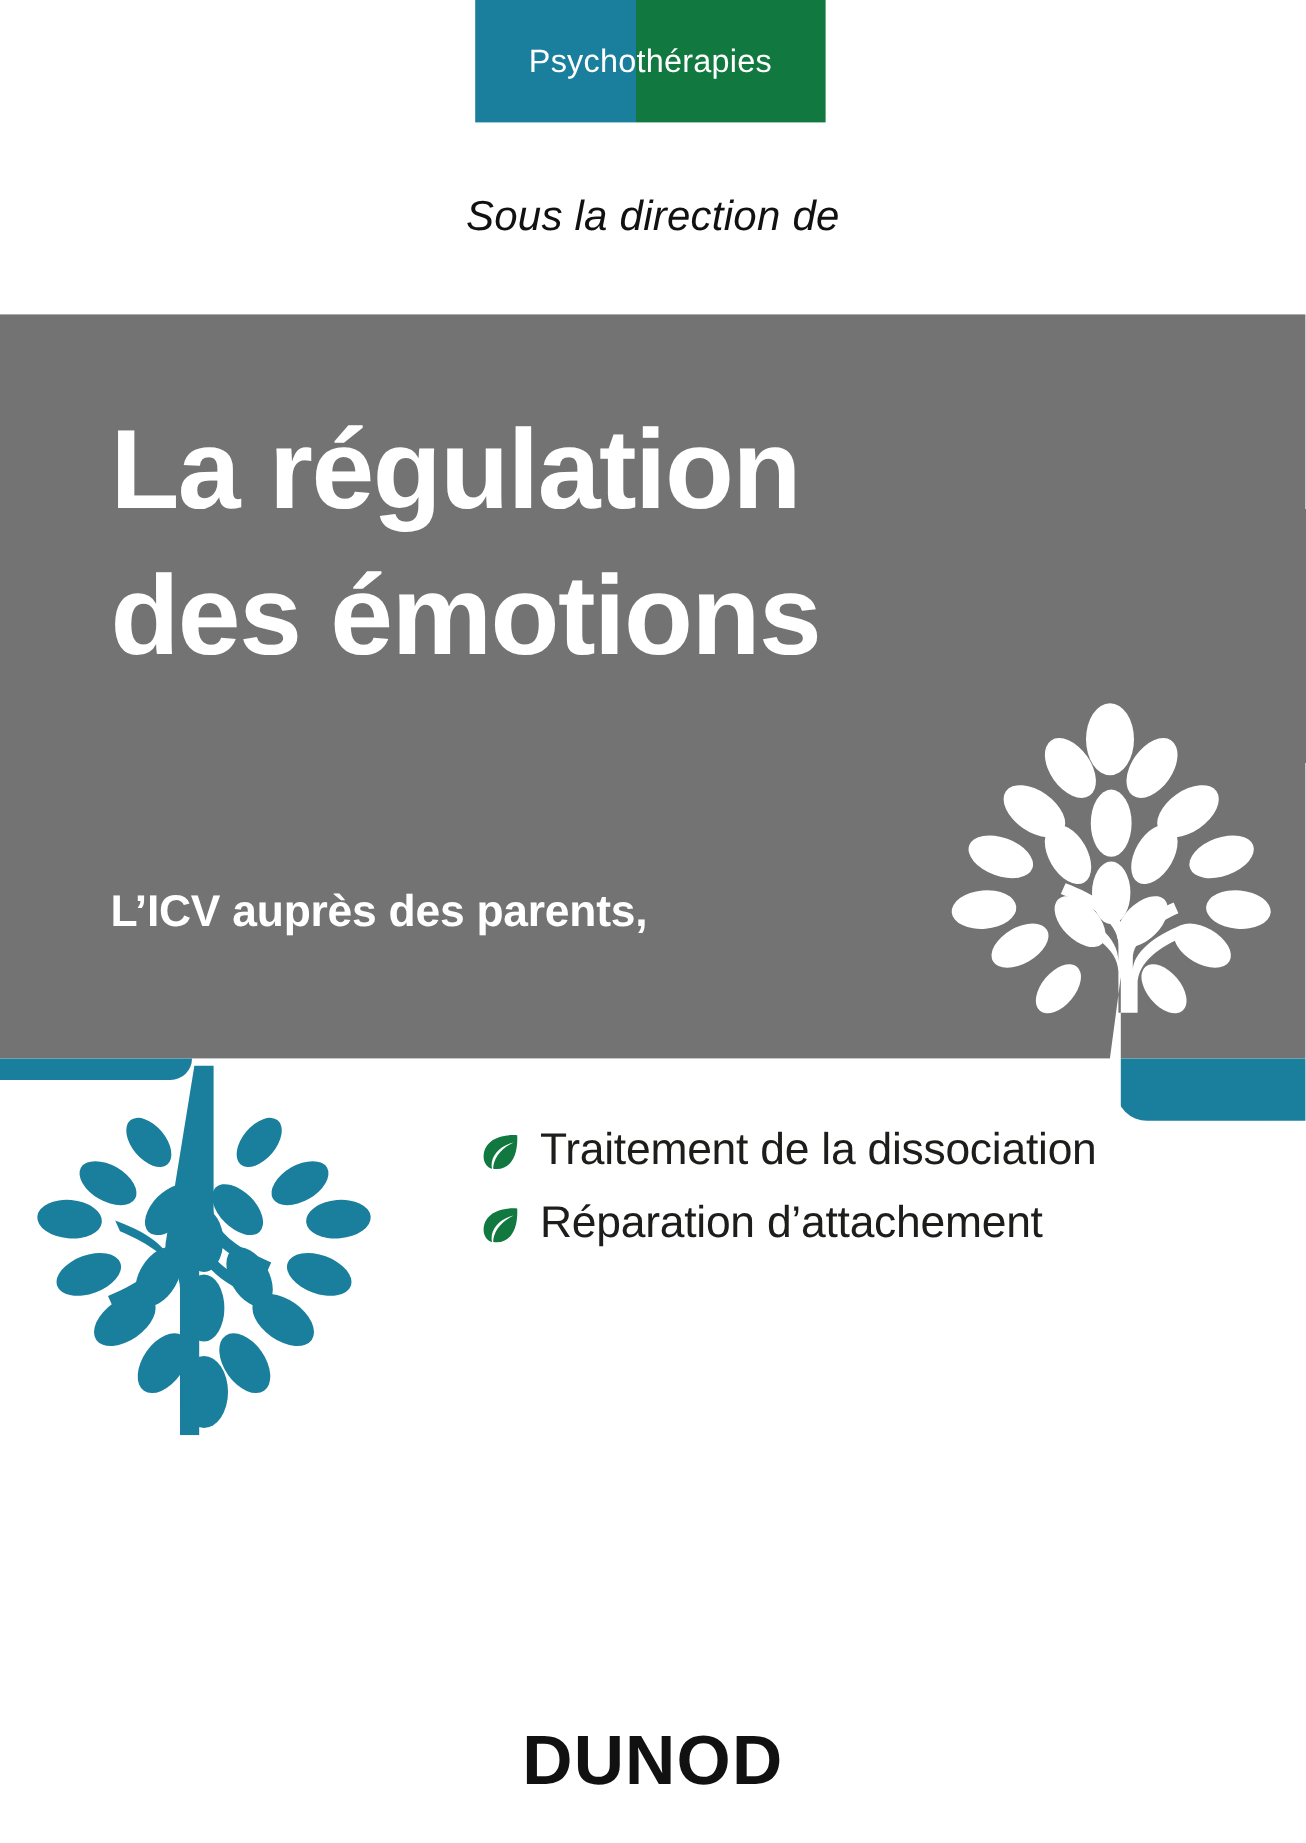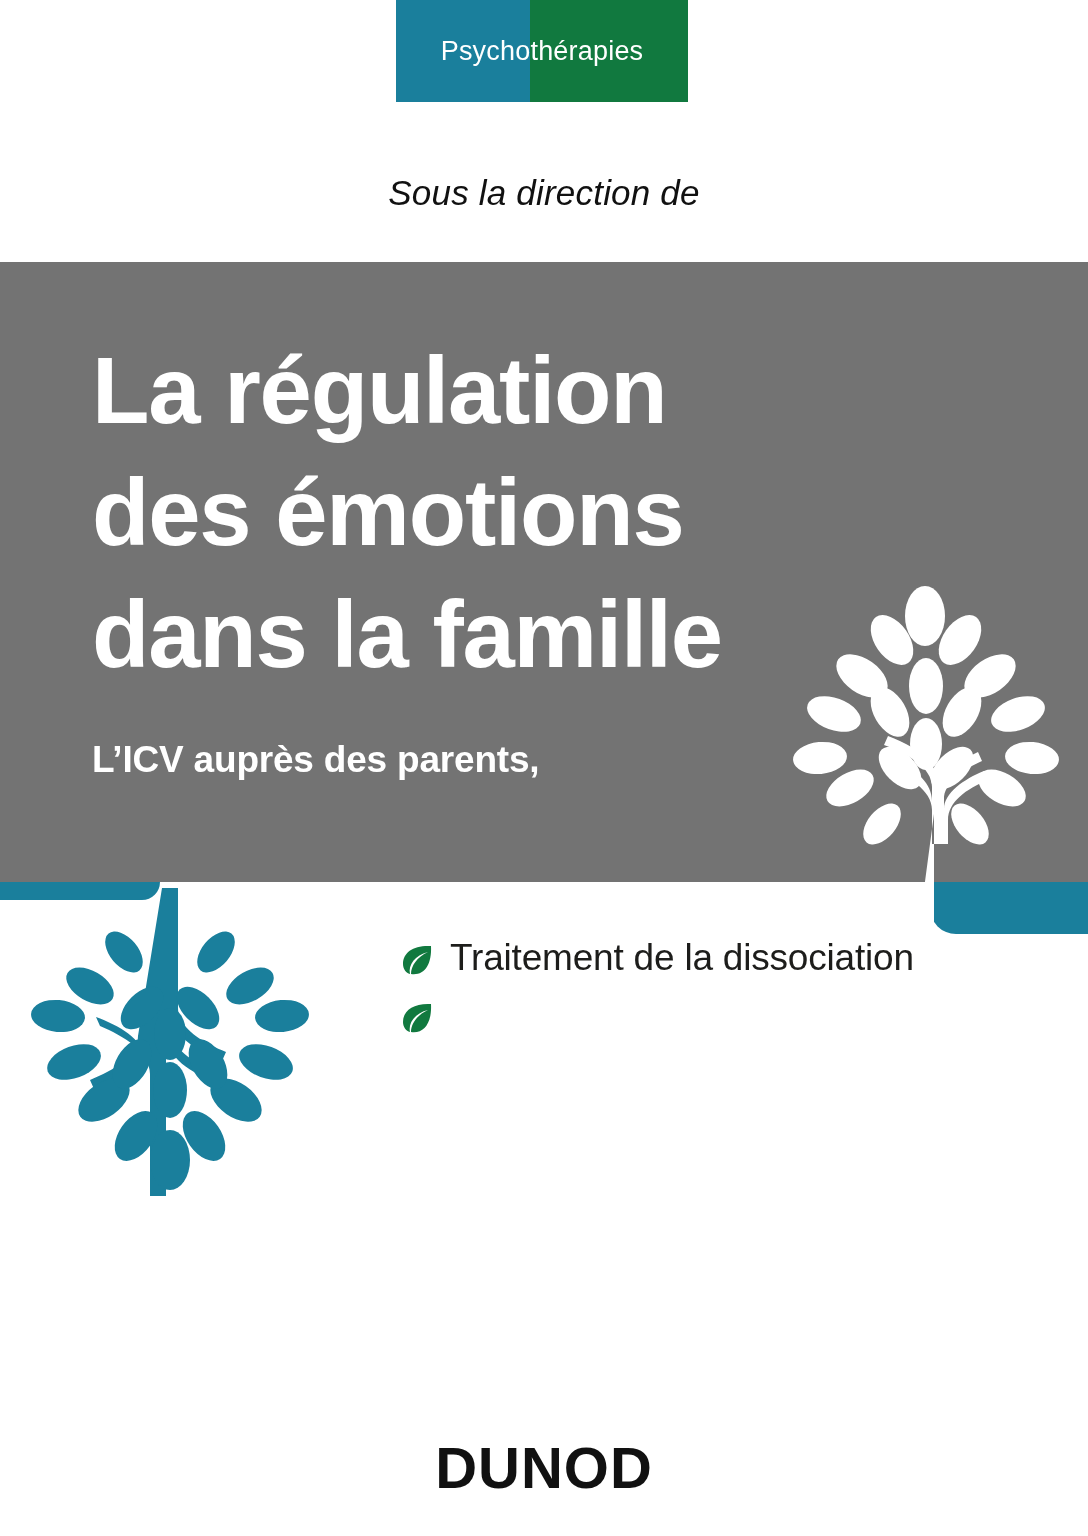--- a/index.html
+++ b/index.html
@@ -57,21 +57,20 @@
     width: 1088px;
     text-align: center;
     color: #111111;
   }
   .authors .sous {
     font-size: 35px;
     font-style: italic;
     font-weight: 400;
     line-height: 1.18;
     letter-spacing: .2px;
-    margin-top: 12px;
   }
   .authors .names {
     font-size: 40px;
     font-weight: 700;
     line-height: 1.18;
     margin-top: 6px;
     letter-spacing: -0.2px;
   }
 
   
@@ -195,21 +194,20 @@
 </div>
 
 <div class="authors">
   <div class="sous">Sous la direction de</div>
 </div>
 
 <div class="teal-panel">
   <div class="title">
     <div>La régulation</div>
     <div>des émotions</div>
-    <div>dans la famille</div>
   </div>
   <div class="subtitle">
     <div>L’ICV auprès des parents,</div>
   </div>
 </div>
 <div class="teal-notch-right"></div>
 <div class="teal-notch-left"></div>
 
 <div class="tree-right">
   <svg viewBox="0 0 270 352" width="270" height="352" aria-hidden="true">
@@ -287,17 +285,18 @@
     </span>
     <span class="bullet-text">Traitement de la dissociation</span>
   </div>
 
   <div class="bullet-row">
     <span class="leaf-icon">
       <svg viewBox="0 0 34 34" width="34" height="34" aria-hidden="true">
         <path d="M31 3C14 2 3 9 3 21c0 5 3 9 7 10C8 22 15 12 28 9 17 14 11 23 11 31c13 2 21-9 20-28z" fill="#11793f"></path>
       </svg>
     </span>
+    <span class="bullet-text">Réparation d’attachement</span>
   </div>
 
 </div>
 
 <div class="publisher">DUNOD</div>
 
 </body></html>

